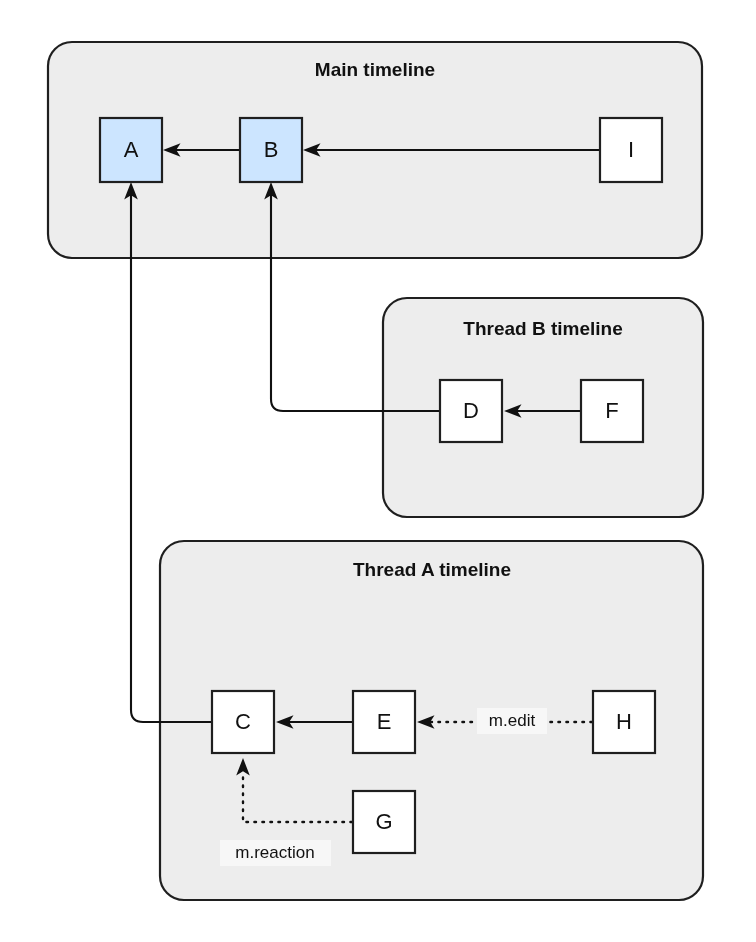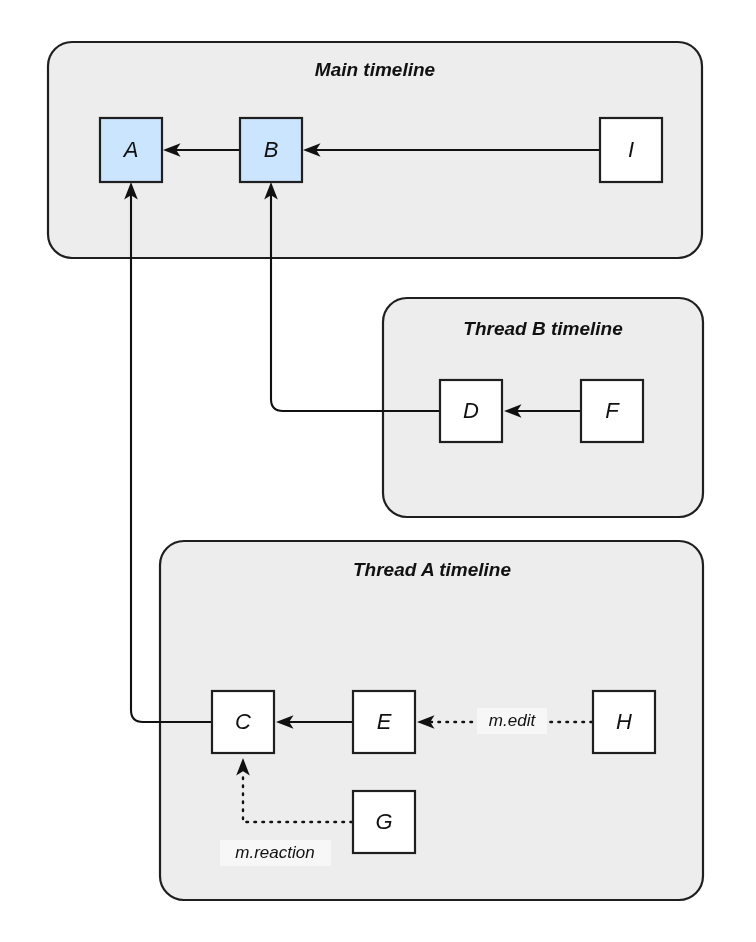--- a/index.html
+++ b/index.html
@@ -10,21 +10,20 @@
   body {
     width: 756px;
     height: 942px;
     font-family: "Liberation Sans", sans-serif;
     overflow: hidden;
   }
   #diagram-root {
     position: relative;
     width: 756px;
     height: 942px;
-    font-style: italic;
   }
   svg#diagram {
     display: block;
     width: 756px;
     height: 942px;
   }
   .container-shape {
     fill: #ededed;
     stroke: #1f1f1f;
     stroke-width: 2.2;

